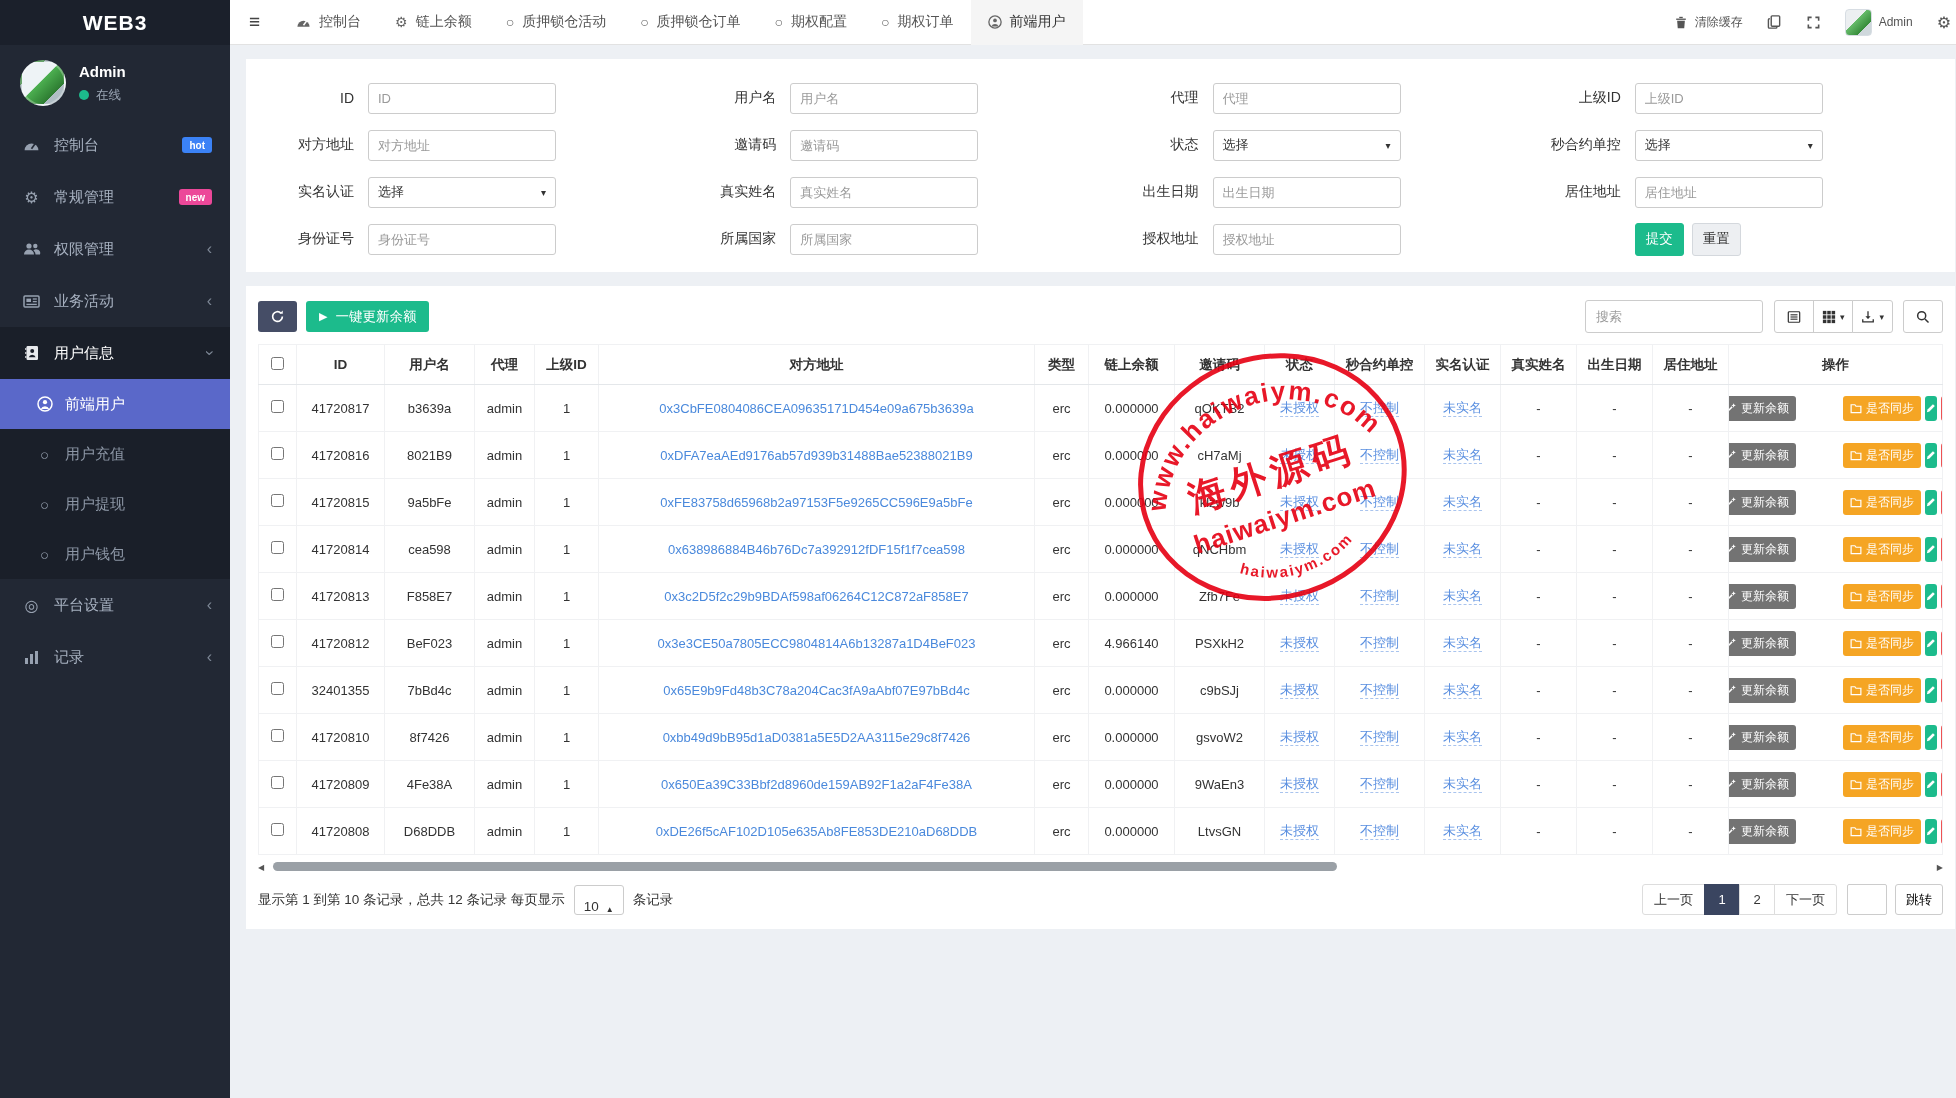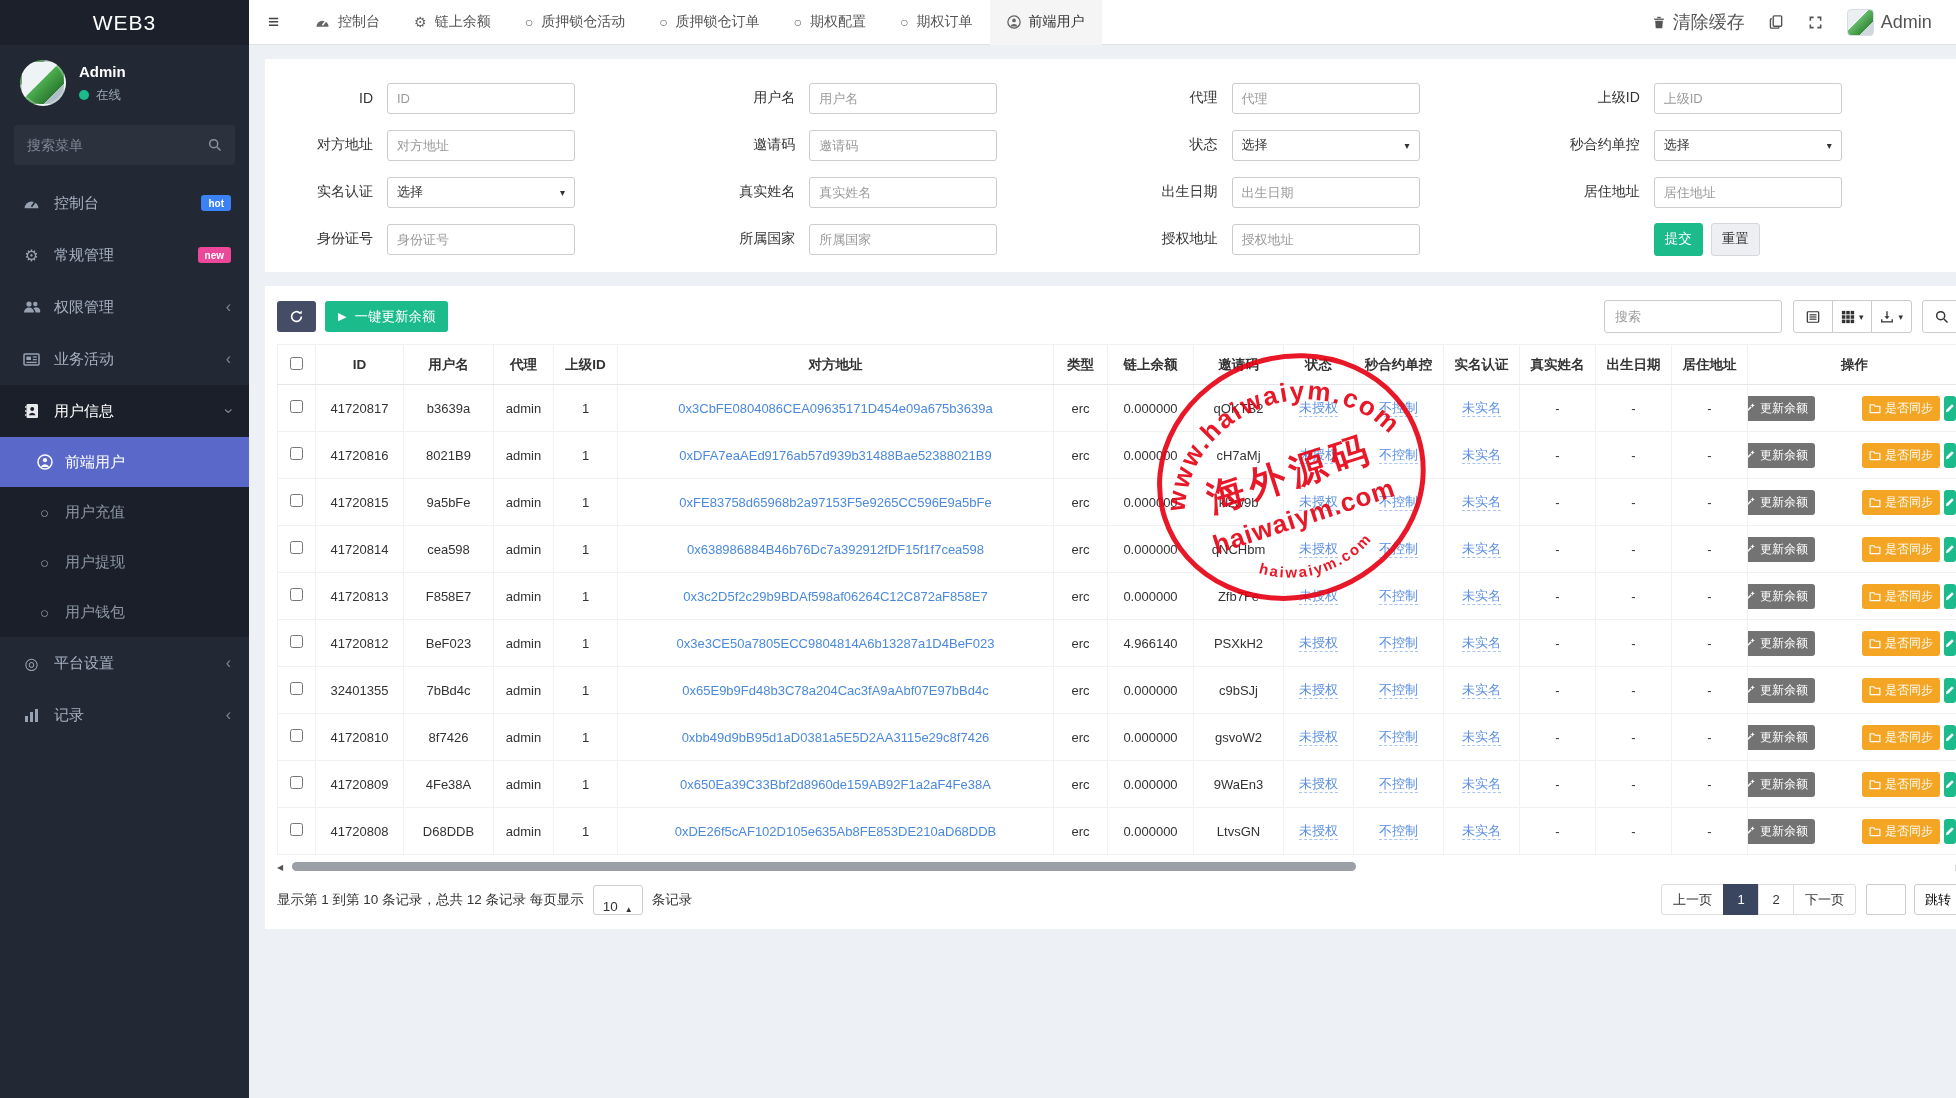--- a/index.html
+++ b/index.html
@@ -2,21 +2,21 @@
 <html><head>
 <meta charset="utf-8">
 <style>
   * { box-sizing: border-box; margin: 0; padding: 0; }
   html,body { width:1956px; height:1098px; font-family:"Liberation Sans","DejaVu Sans",sans-serif; }
   body { display:flex; background:#edf0f4; overflow:hidden; font-size:14px; color:#333; }
   svg { display:block; }
 
   
   .sidebar { flex:0 0 230px; background:#222834; color:#a7b1c0; display:flex; flex-direction:column; }
-  .logo { height:45px; background:#1b202b; color:#fff; font-size:21px; font-weight:normal; letter-spacing:1px;
+  .logo { height:45px; background:#1b202b; color:#fff; font-size:21px; font-weight:bold; letter-spacing:1px;
           display:flex; align-items:center; justify-content:center; }
   .userpanel { display:flex; align-items:center; gap:13px; padding:15px 20px 13px; }
   .avatar { width:46px; height:46px; border-radius:50%; border:2px solid rgba(255,255,255,.28);
             background:linear-gradient(135deg,#eef3f6 0%,#eef3f6 45%,#4caf50 46%,#2e7d32 75%,#b0bec5 76%); }
   .uname { color:#fff; font-weight:bold; font-size:15px; }
   .ustatus { display:flex; align-items:center; gap:7px; margin-top:7px; font-size:12.5px; color:#9ba6b5; }
   .dot { width:10px; height:10px; border-radius:50%; background:#1cbb8c; }
   .menusearch { margin:6px 14px 12px; background:#2b313d; border-radius:4px; height:40px;
                 display:flex; align-items:center; padding:0 13px; }
   .menusearch input { flex:1; background:transparent; border:none; outline:none; color:#cfd6df; font-size:14px; }
@@ -37,21 +37,21 @@
   .smitem.active .micon { color:#fff; }
 
   
   .main { flex:1; display:flex; flex-direction:column; position:relative; }
   .topnav { height:45px; background:#fff; border-bottom:1px solid #e2e2e2; display:flex; align-items:center; flex-shrink:0; }
   .hamburger { padding:0 19px; font-size:19px; color:#444; cursor:pointer; }
   .ntab { height:45px; display:flex; align-items:center; gap:8px; padding:0 17px; font-size:14px; color:#555; cursor:pointer; }
   .ntab .ticon { font-size:14px; color:#666; display:flex; }
   .ntab.active { background:#f5f5f5; color:#333; }
   .nav-right { margin-left:auto; display:flex; align-items:center; gap:24px; padding-right:20px; color:#555; }
-  .nav-right .nitem { display:flex; align-items:center; gap:7px; cursor:pointer; font-size:18px; }
+  .nav-right .nitem { display:flex; align-items:center; gap:7px; cursor:pointer; font-size:12px; }
   .nav-avatar { width:27px; height:27px; border-radius:4px; border:1px solid #d7dde3;
             background:linear-gradient(135deg,#eceff1 0%,#eceff1 40%,#66bb6a 41%,#388e3c 72%,#cfd8dc 73%); }
 
   .content { flex:1; padding:14px 16px; position:relative; }
 
   
   .filter-card { background:#fff; padding:20px 10px 14px; }
   .f-grid { display:grid; grid-template-columns:repeat(4,1fr); row-gap:9px; }
   .f-cell { display:flex; align-items:center; height:38px; }
   .f-label { flex:0 0 112px; text-align:right; padding-right:14px; font-size:14px; color:#333; white-space:nowrap; }
@@ -122,29 +122,20 @@
     <div class="avatar"></div>
     <div>
       <div class="uname">Admin</div>
       <div class="ustatus">
         <span class="dot"></span>
         <span>在线</span>
       </div>
     </div>
   </div>
 
-  <div class="menusearch">
-    <input placeholder="搜索菜单" style="">
-    <span>
-      <svg width="14" height="14" viewBox="0 0 16 16">
-          <circle cx="6.5" cy="6.5" r="4.6" fill="none" stroke="#8a93a2" stroke-width="1.7"></circle>
-          <line x1="10.2" y1="10.2" x2="14.3" y2="14.3" stroke="#8a93a2" stroke-width="1.7"></line>
-        </svg>
-    </span>
-  </div>
 
   <nav class="menu">
     <div class="mitem">
       <span class="micon">
         <svg width="17" height="17" viewBox="0 0 16 16">
             <path d="M1.5 12.5 A6.5 6.5 0 1 1 14.5 12.5 Z" fill="currentColor"></path>
             <line x1="8" y1="11" x2="12" y2="5.5" stroke="#222834" stroke-width="1.6"></line>
           </svg>
       </span>
       <span>控制台</span>

